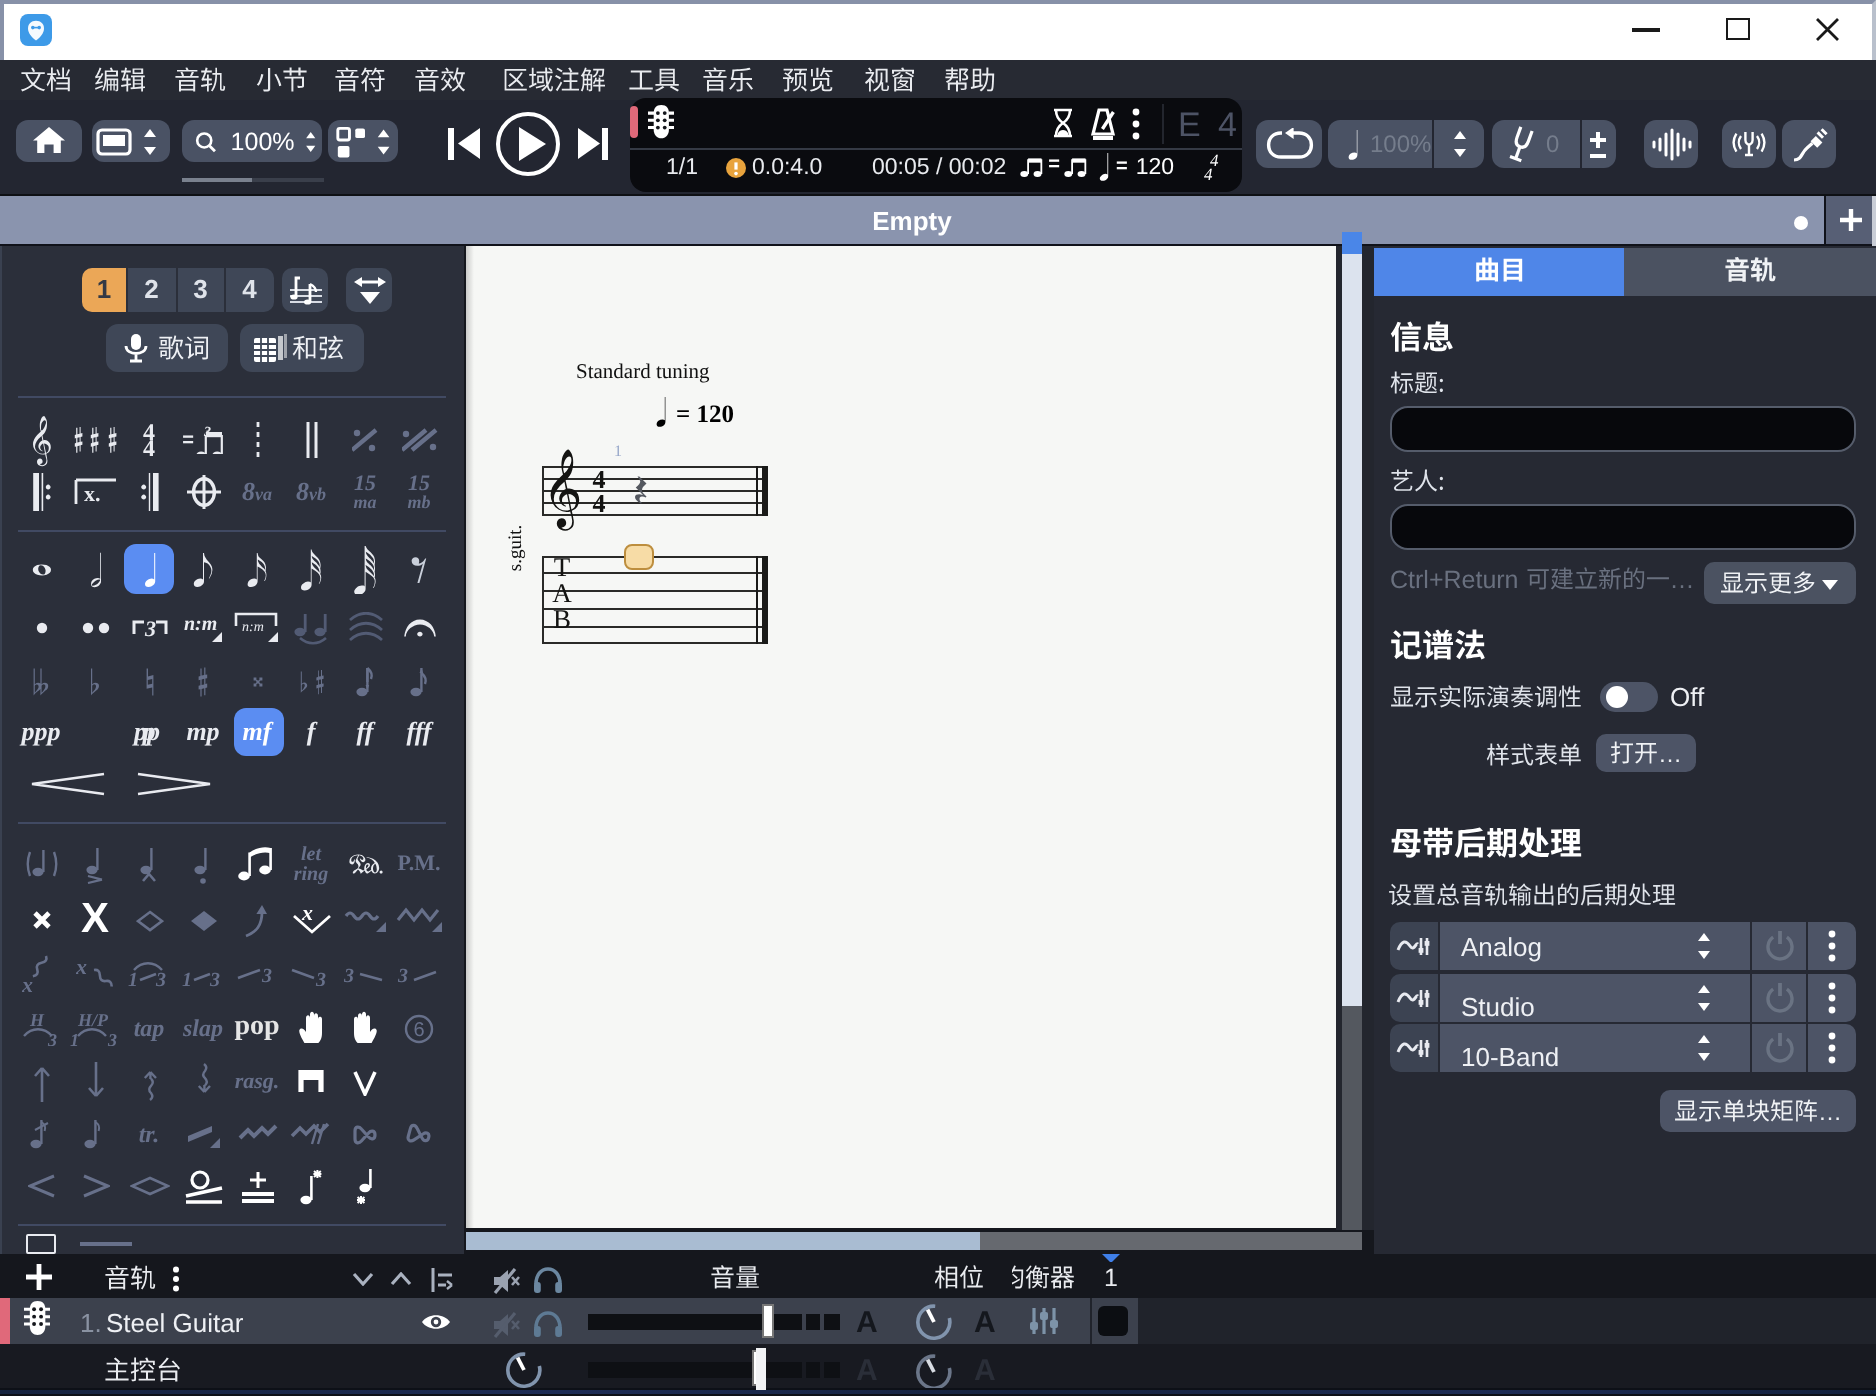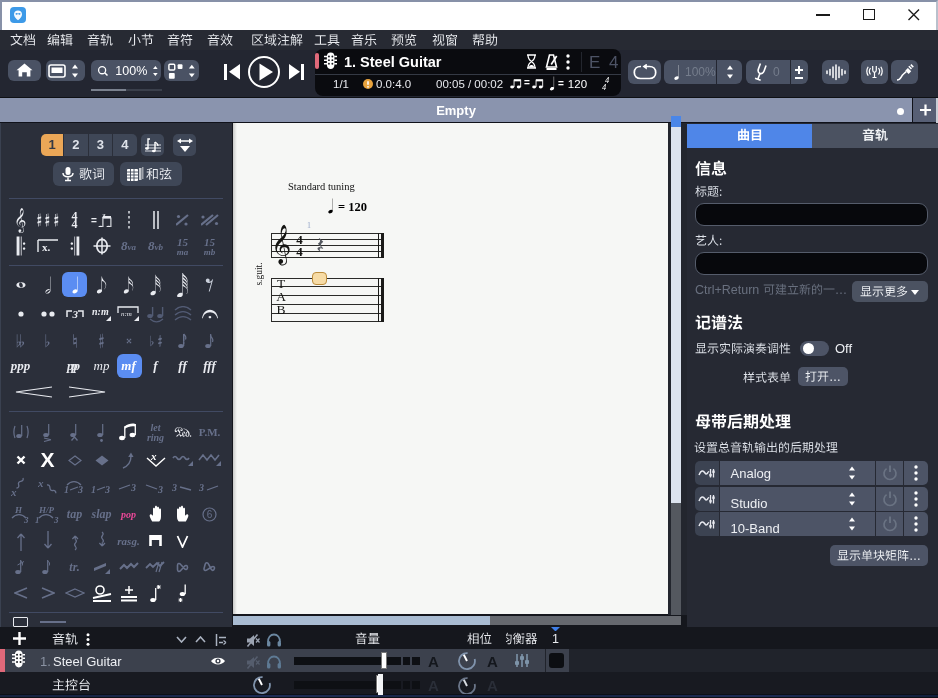--- a/index.html
+++ b/index.html
@@ -163,21 +163,20 @@
             <circle cx="8.8" cy="4.8" r="1"></circle>
             <circle cx="8.8" cy="8.6" r="1"></circle>
             <circle cx="8.8" cy="12.4" r="1"></circle>
           </g>
           <g stroke="#fff" stroke-width="1.6">
             <path d="M0 4.8 H3.2 M0 8.6 H3.2 M0 12.4 H3.2 M10.8 4.8 H14 M10.8 8.6 H14 M10.8 12.4 H14"></path>
           </g>
         </g>
       </svg>
     </div>
-<div class="" style="position:absolute;left:344px;top:54px;width:200px;height:16px;font-size:14.5px;font-weight:bold;color:#fff;">1. Steel Guitar</div>
 <div class="" style="position:absolute;left:526px;top:54px;width:11px;height:15px;">
       <svg width="11" height="15" viewBox="0 0 11 15" style="">
         <path d="M1 1 H10 M1 14 H10 M2 1 C2 5 4 6.5 5.5 7.5 C7 6.5 9 5 9 1 M2 14 C2 10 4 8.5 5.5 7.5 C7 8.5 9 10 9 14 Z" stroke="#fff" stroke-width="1.3" fill="none"></path>
         <path d="M3 12.5 C4 10.5 7 10.5 8 12.5 L8 13.5 H3 Z" fill="#fff"></path>
       </svg>
     </div>
 <div class="" style="position:absolute;left:545px;top:54px;width:13px;height:16px;">
       <svg width="13" height="16" viewBox="0 0 13 16" style="">
         <path d="M4.5 1 L8.5 1 L11.5 13 L1.5 13 Z" fill="none" stroke="#fff" stroke-width="1.6"></path>
         <path d="M1.5 15 H11.5" stroke="#fff" stroke-width="2"></path>
@@ -676,21 +675,21 @@
 <div class="" style="position:absolute;left:7.0px;top:352.5px;width:27px;height:27px;display:flex;align-items:center;justify-content:center;">
       <span style="font-family:'Liberation Serif';font-size:13px;color:#e9ebf0;white-space:nowrap;font-style:italic;font-weight:bold;">ppp</span>
     </div>
 <div class="" style="position:absolute;left:34.0px;top:352.5px;width:27px;height:27px;display:flex;align-items:center;justify-content:center;margin-left:26px;">
       <span style="font-family:'Liberation Serif';font-size:13px;color:#e9ebf0;white-space:nowrap;font-style:italic;font-weight:bold;">pp</span>
     </div>
 <div class="" style="position:absolute;left:61.0px;top:352.5px;width:27px;height:27px;display:flex;align-items:center;justify-content:center;">
       <span style="font-family:'Liberation Serif';font-size:13px;color:#e9ebf0;white-space:nowrap;font-style:italic;font-weight:bold;">p</span>
     </div>
 <div class="" style="position:absolute;left:88.0px;top:352.5px;width:27px;height:27px;display:flex;align-items:center;justify-content:center;">
-      <span style="font-family:'Liberation Serif';font-size:13px;color:#e9ebf0;white-space:nowrap;font-style:italic;font-weight:normal;">mp</span>
+      <span style="font-family:'Liberation Serif';font-size:13px;color:#e9ebf0;white-space:nowrap;font-style:italic;font-weight:bold;">mp</span>
     </div>
 <div class="" style="position:absolute;left:115.0px;top:352.5px;width:27px;height:27px;display:flex;align-items:center;justify-content:center;">
       <span style="font-family:'Liberation Serif';font-size:13px;color:#ffffff;white-space:nowrap;font-style:italic;font-weight:bold;">mf</span>
     </div>
 <div class="" style="position:absolute;left:142.0px;top:352.5px;width:27px;height:27px;display:flex;align-items:center;justify-content:center;">
       <span style="font-family:'Liberation Serif';font-size:13px;color:#e9ebf0;white-space:nowrap;font-style:italic;font-weight:bold;">f</span>
     </div>
 <div class="" style="position:absolute;left:169.0px;top:352.5px;width:27px;height:27px;display:flex;align-items:center;justify-content:center;">
       <span style="font-family:'Liberation Serif';font-size:13px;color:#e9ebf0;white-space:nowrap;font-style:italic;font-weight:bold;">ff</span>
     </div>
@@ -870,21 +869,21 @@
         <text x="19" y="18" font-size="9" font-style="italic" font-weight="bold" font-family="Liberation Serif" fill="#67708a">3</text>
       </svg>
     </div>
 <div class="" style="position:absolute;left:61.0px;top:500.5px;width:27px;height:27px;display:flex;align-items:center;justify-content:center;">
       <span style="font-family:'Liberation Serif';font-size:12px;color:#67708a;white-space:nowrap;font-style:italic;font-weight:bold;">tap</span>
     </div>
 <div class="" style="position:absolute;left:88.0px;top:500.5px;width:27px;height:27px;display:flex;align-items:center;justify-content:center;">
       <span style="font-family:'Liberation Serif';font-size:12px;color:#67708a;white-space:nowrap;font-style:italic;font-weight:bold;">slap</span>
     </div>
 <div class="" style="position:absolute;left:115.0px;top:500.5px;width:27px;height:27px;display:flex;align-items:center;justify-content:center;">
-      <span style="font-family:'Liberation Serif';font-size:10px;color:#ec4899;white-space:nowrap;font-style:italic;font-weight:bold;">pop</span>
+      <span style="font-family:'Liberation Serif';font-size:14px;color:#e5e5e5;white-space:nowrap;font-weight:bold;">pop</span>
     </div>
 <div class="" style="position:absolute;left:142.0px;top:500.5px;width:27px;height:27px;display:flex;align-items:center;justify-content:center;">
       <svg width="15" height="18" viewBox="0 0 15 18" style="">
         <path d="M4.2 16.5 C2.2 13 0.8 10.2 2.2 9.4 C3.2 8.9 4.4 10 5 11 L5 4 C5 2.2 7 2.2 7 4 L7 2.2 C7 0.4 9 0.4 9 2.2 L9 3 C9 1.2 11 1.2 11 3 L11 4.6 C11 3 13 3 13 4.6 L13 11.5 C13 14.5 12 15.5 11.2 16.5 Z" fill="#fff"></path>
       </svg>
     </div>
 <div class="" style="position:absolute;left:169.0px;top:500.5px;width:27px;height:27px;display:flex;align-items:center;justify-content:center;">
       <svg width="15" height="18" viewBox="0 0 15 18" style="">
         <g transform="translate(15,0) scale(-1,1)">
           <path d="M4.2 16.5 C2.2 13 0.8 10.2 2.2 9.4 C3.2 8.9 4.4 10 5 11 L5 4 C5 2.2 7 2.2 7 4 L7 2.2 C7 0.4 9 0.4 9 2.2 L9 3 C9 1.2 11 1.2 11 3 L11 4.6 C11 3 13 3 13 4.6 L13 11.5 C13 14.5 12 15.5 11.2 16.5 Z" fill="#fff"></path>

